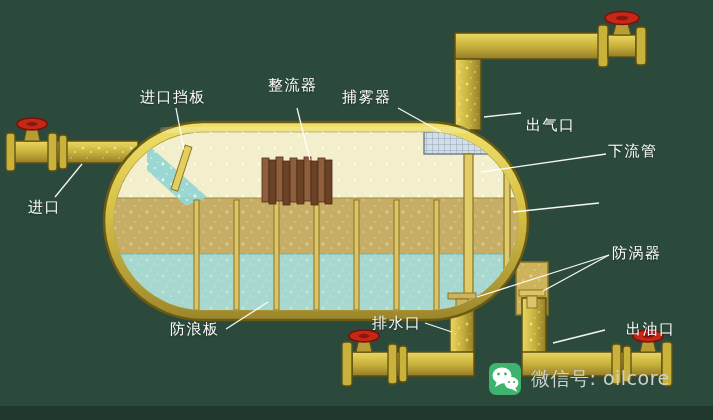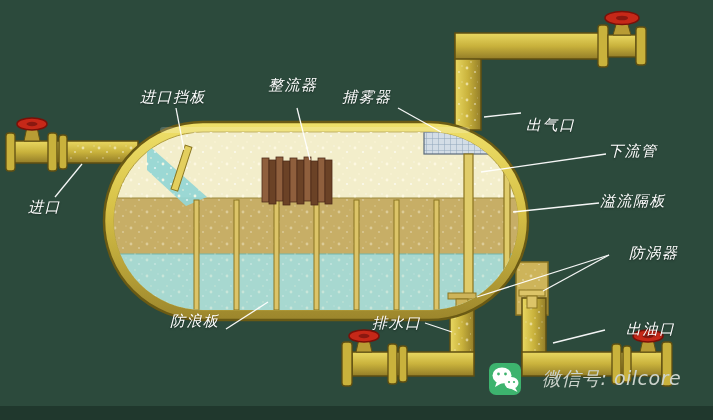--- a/index.html
+++ b/index.html
@@ -1,29 +1,28 @@
 <!DOCTYPE html>
 <html><head>
 <meta charset="utf-8">
 <style>
   *{margin:0;padding:0;box-sizing:border-box}
   html,body{background:#17251e}
   .stage{
     position:relative;width:713px;height:420px;overflow:hidden;
     background:#2c4a3c;
     font-family:"DejaVu Sans",sans-serif;
-    font-style:italic;
   }
   .stage svg.diagram{position:absolute;left:0;top:0}
   .lbl{
     position:absolute;color:#ffffff;font-size:15px;letter-spacing:1.5px;
     white-space:nowrap;text-shadow:0 1px 2px rgba(0,0,0,.4);
   }
   .watermark{
-    position:absolute;left:488px;top:362px;display:flex;align-items:center;gap:20px;
+    position:absolute;left:488px;top:362px;display:flex;align-items:center;gap:9px;
   }
   .watermark .wm-text{
     color:#ccd3cc;font-size:19px;letter-spacing:.5px;
   }
 </style>
 </head>
 <body>
 
 <div class="stage">
 
@@ -206,24 +205,23 @@
       <line x1="425" y1="323" x2="452" y2="332"></line>
       <line x1="605" y1="330" x2="553" y2="343"></line>
     </g>
   </svg>
 
   <div class="lbl" style="left:140px;top:88px">进口挡板</div>
   <div class="lbl" style="left:268px;top:76px">整流器</div>
   <div class="lbl" style="left:342px;top:88px">捕雾器</div>
   <div class="lbl" style="left:526px;top:116px">出气口</div>
   <div class="lbl" style="left:608px;top:142px">下流管</div>
-  <div class="lbl" style="left:600px;top:192px">溢流隔板</div>
-  <div class="lbl" style="left:629px;top:244px">防涡器</div>
+  <div class="lbl" style="left:612px;top:244px">防涡器</div>
   <div class="lbl" style="left:28px;top:198px">进口</div>
-  <div class="lbl" style="left:170px;top:312px">防浪板</div>
+  <div class="lbl" style="left:170px;top:320px">防浪板</div>
   <div class="lbl" style="left:372px;top:314px">排水口</div>
   <div class="lbl" style="left:626px;top:320px">出油口</div>
 
   <div class="watermark">
     <svg width="34" height="34" viewBox="0 0 34 34">
       <rect x="1" y="1" width="32" height="32" rx="7" fill="#3db36e"></rect>
       <ellipse cx="14" cy="13.5" rx="9.5" ry="8" fill="#ffffff"></ellipse>
       <polygon points="9,19 7,25 14,21" fill="#ffffff"></polygon>
       <circle cx="10.5" cy="12" r="1.4" fill="#3db36e"></circle>
       <circle cx="17.5" cy="12" r="1.4" fill="#3db36e"></circle>

